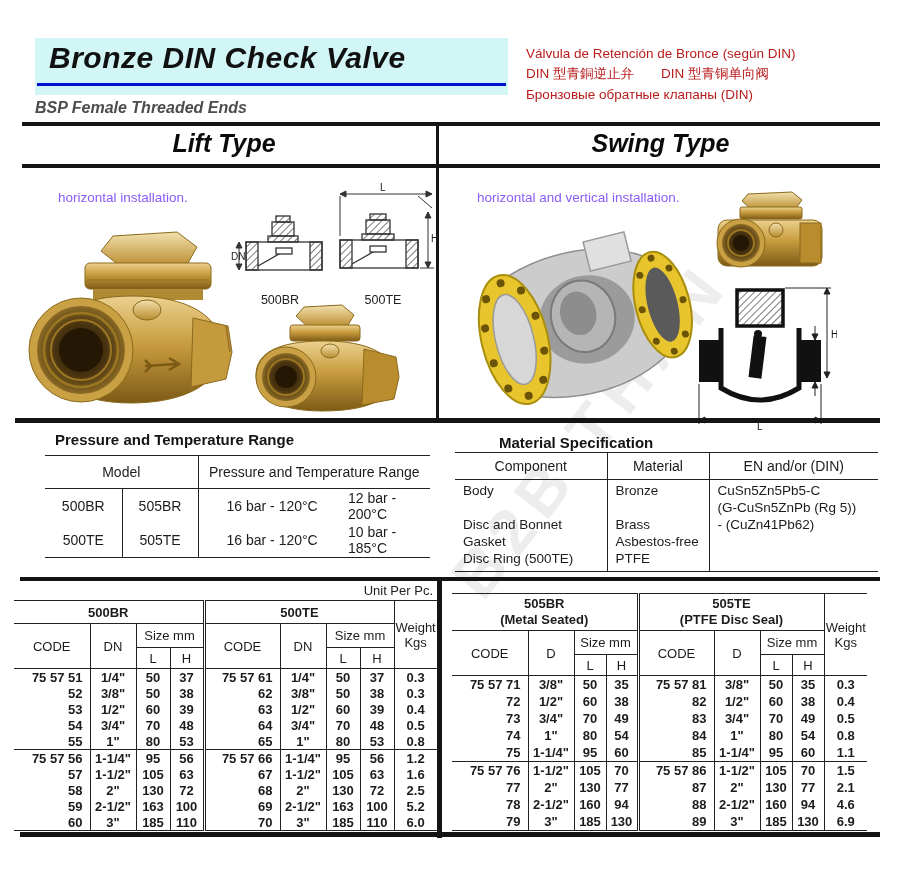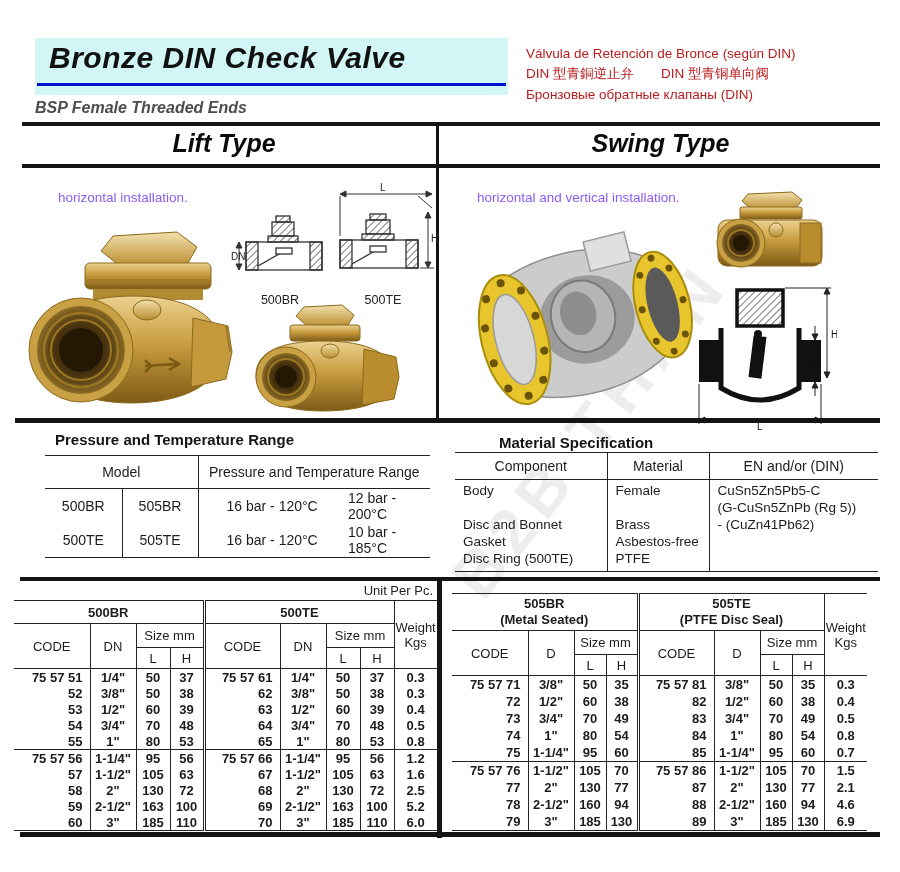--- a/index.html
+++ b/index.html
@@ -331,21 +331,21 @@
       <tbody>
         <tr>
           <td>
             <div class="mline">Body</div>
             <div class="mline"></div>
             <div class="mline">Disc and Bonnet</div>
             <div class="mline">Gasket</div>
             <div class="mline">Disc Ring (500TE)</div>
           </td>
           <td class="blx">
-            <div class="mline">Female</div>
+            <div class="mline">Bronze</div>
             <div class="mline"></div>
             <div class="mline">Brass</div>
             <div class="mline">Asbestos-free</div>
             <div class="mline">PTFE</div>
           </td>
           <td class="blx">
             <div class="mline">CuSn5Zn5Pb5-C</div>
             <div class="mline">(G-CuSn5ZnPb (Rg 5))</div>
             <div class="mline">- (CuZn41Pb62)</div>
           </td>
@@ -601,21 +601,21 @@
           </tr>
           <tr>
             <td class="c0">75</td>
             <td class="c1">1-1/4"</td>
             <td class="c2">95</td>
             <td class="c3">60</td>
             <td class="c4">85</td>
             <td class="c5">1-1/4"</td>
             <td class="c6">95</td>
             <td class="c7">60</td>
-            <td class="c8">0.7</td>
+            <td class="c8">1.1</td>
           </tr>
           <tr class="block-start">
             <td class="c0">75 57 76</td>
             <td class="c1">1-1/2"</td>
             <td class="c2">105</td>
             <td class="c3">70</td>
             <td class="c4">75 57 86</td>
             <td class="c5">1-1/2"</td>
             <td class="c6">105</td>
             <td class="c7">70</td>

